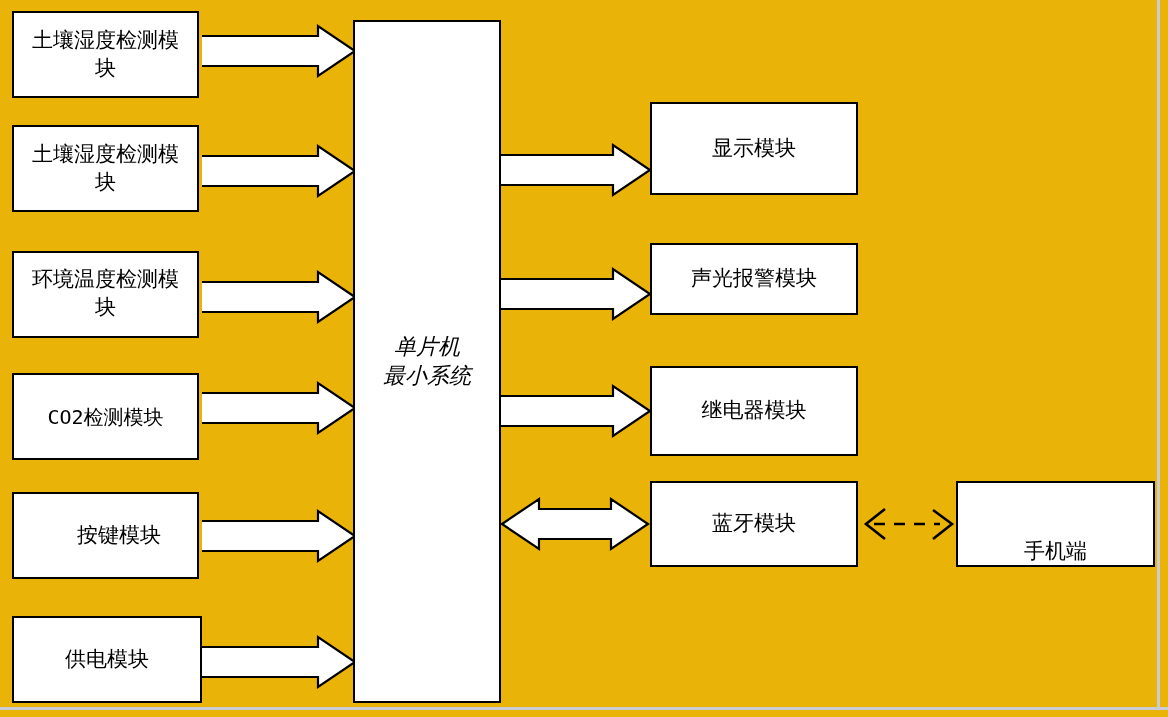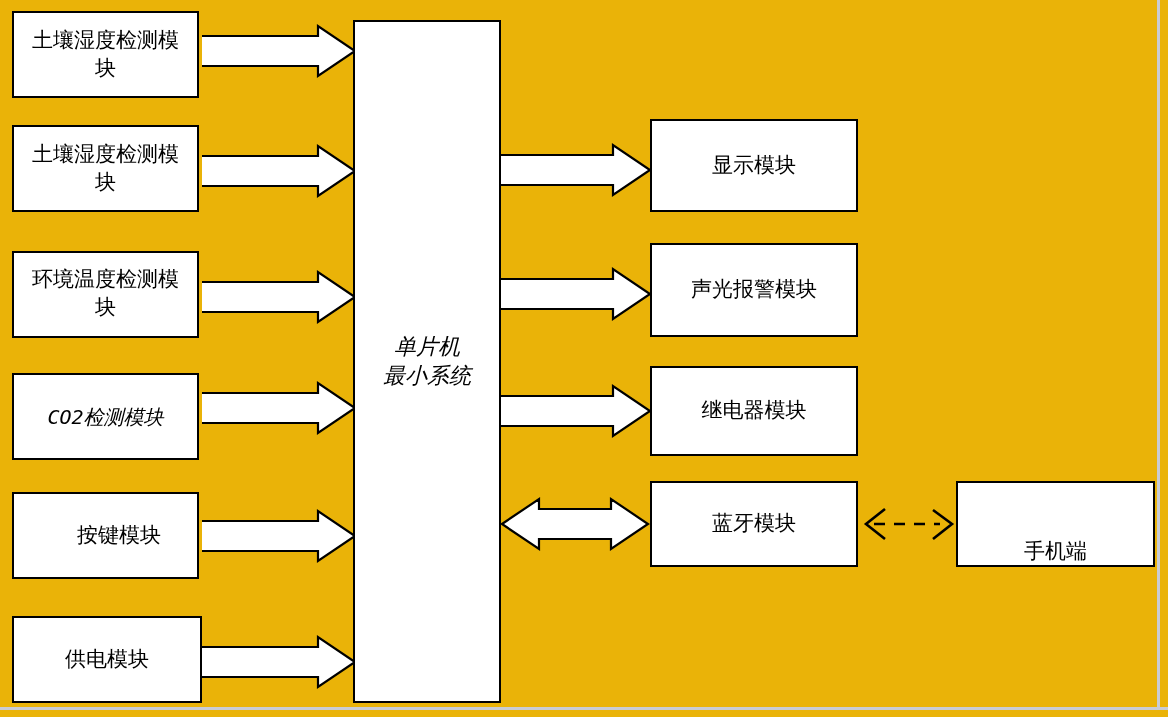--- a/index.html
+++ b/index.html
@@ -45,21 +45,21 @@
     line-height: 1.30;
     z-index: 3;
   }
   .node .label {
     display: block;
     padding: 0 6px;
     white-space: pre-line;
   }
   
   .t-sensor  { font-size: 21px; }
-  .t-mono    { font-size: 20px; font-family: "DejaVu Sans Mono", "Liberation Mono", monospace; font-style: italic; }
+  .t-mono    { font-size: 20px; font-family: "DejaVu Sans Mono", "Liberation Mono", monospace; }
   .t-mcu     { font-size: 22px; }
   .t-out     { font-size: 21px; }
 
   svg.arrows {
     position: absolute;
     left: 0;
     top: 0;
     width: 1168px;
     height: 717px;
     z-index: 2;
@@ -156,25 +156,25 @@
 
   <div class="node t-sensor" style="left:12px;  top:616px; width:190px; height:87px;justify-content:center;">
     <span class="label">供电模块</span>
   </div>
 
   <div class="node t-mcu" style="left:353px; top:20px; width:148px; height:683px;font-style:italic;">
     <span class="label">单片机
 最小系统</span>
   </div>
 
-  <div class="node t-out" style="left:650px; top:119px; width:208px; height:93px;">
+  <div class="node t-out" style="left:650px; top:102px; width:208px; height:93px;">
     <span class="label">显示模块</span>
   </div>
 
-  <div class="node t-out" style="left:650px; top:243px; width:208px; height:94px;">
+  <div class="node t-out" style="left:650px; top:243px; width:208px; height:72px;">
     <span class="label">声光报警模块</span>
   </div>
 
   <div class="node t-out" style="left:650px; top:366px; width:208px; height:90px;">
     <span class="label">继电器模块</span>
   </div>
 
   <div class="node t-out" style="left:650px; top:481px; width:208px; height:86px;">
     <span class="label">蓝牙模块</span>
   </div>

